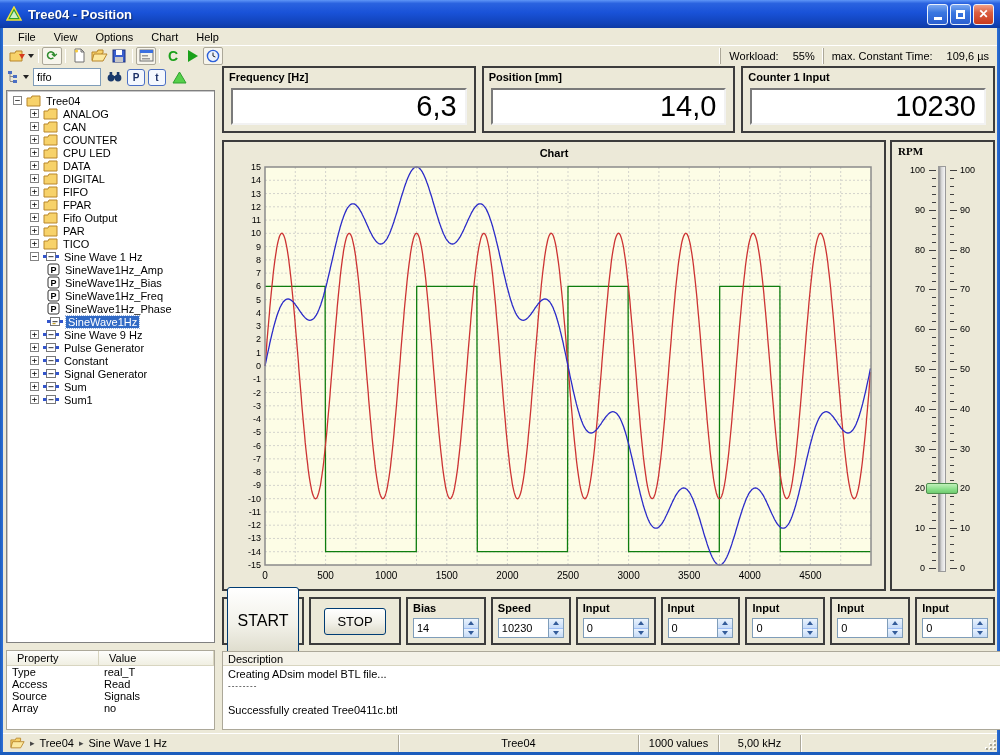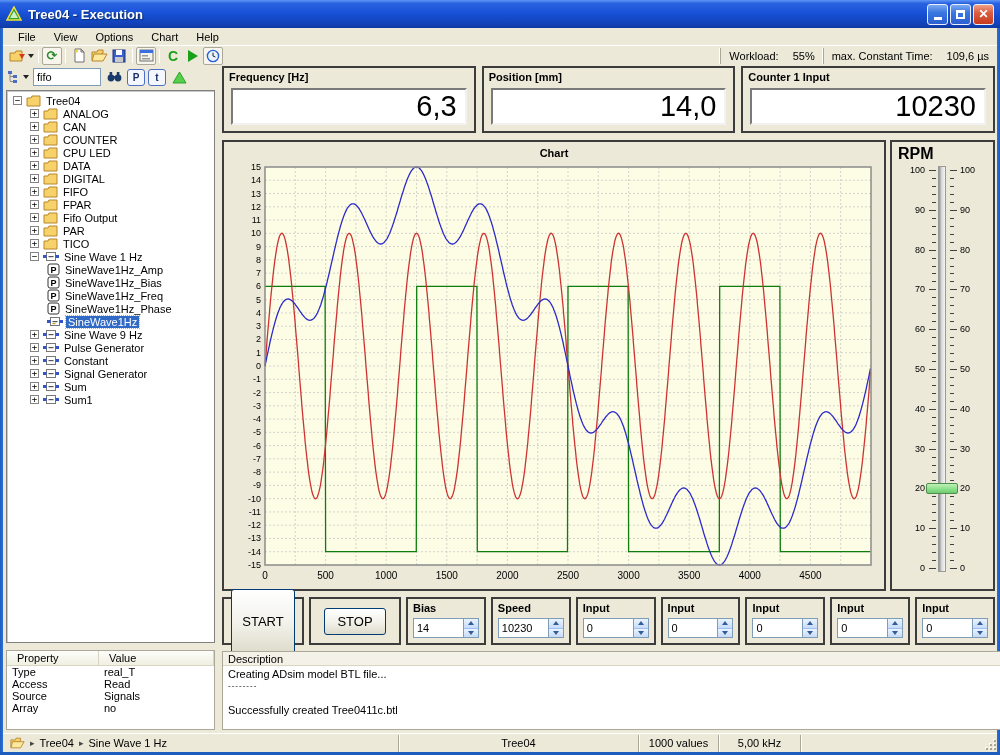--- a/index.html
+++ b/index.html
@@ -63,33 +63,33 @@
      border:2px solid;border-color:#7A7A7A #F2F2F2 #F2F2F2 #7A7A7A;
      font-size:29px;text-align:right;padding:0 8px;line-height:33px;}
 
   
   .chart-panel{position:absolute;left:222px;top:140px;width:664px;height:451px;}
   .chart-title{text-align:center;font-size:11px;font-weight:bold;margin-top:5px;}
   #chart-svg{position:absolute;left:5px;top:19px;}
 
   
   .rpm-panel{position:absolute;left:890px;top:140px;width:105px;height:451px;}
-  .rpm-label{position:absolute;left:6px;top:3px;font-size:16px;font-weight:bold;}
+  .rpm-label{position:absolute;left:6px;top:3px;font-size:11px;font-weight:bold;font-family:Liberation Serif, serif;}
   .rpm-body{position:absolute;left:0;top:20px;width:101px;height:425px;}
   .tickL,.tickR{position:absolute;height:1px;background:#404040;}
   .slbl{position:absolute;font-size:9px;width:22px;}
   .slbl.L{text-align:right;}
   .slider-track{position:absolute;left:46px;width:8px;background:linear-gradient(90deg,#8E8E8E,#DADADA 45%,#F4F4F4);border:1px solid #9A9A9A;}
   .slider-thumb{position:absolute;left:34px;width:32px;height:11px;background:linear-gradient(180deg,#BFF0B8,#8CE08C 55%,#6FCB6F);border:1px solid #4E8F4E;border-radius:2px;}
 
   
   .controls{position:absolute;left:222px;top:597px;width:773px;height:48px;display:flex;gap:5px;}
   .btn-panel{width:82px;flex:none;display:flex;align-items:center;justify-content:center;}
   .btn-panel.stop{width:92px;}
-  .xp-btn{border:1px solid #003C74;border-radius:3px;background:linear-gradient(180deg,#FFFFFF,#F2F1E9 55%,#DDDBCB);font-size:13px;padding:24px 10px;font-family:"Liberation Sans",sans-serif;}
+  .xp-btn{border:1px solid #003C74;border-radius:3px;background:linear-gradient(180deg,#FFFFFF,#F2F1E9 55%,#DDDBCB);font-size:16px;padding:24px 10px;font-family:"Liberation Sans",sans-serif;}
   .xp-btn.small{font-size:13px;padding:5px 12px;}
   .field-panel{flex:1 1 0;}
   .field-label{position:absolute;left:5px;top:3px;font-size:11px;font-weight:bold;}
   .spin-wrap{position:absolute;left:5px;right:5px;top:19px;height:20px;display:flex;border:1px solid #7F9DB9;background:#fff;}
   .spin-input{flex:1;border:0;font-size:11px;padding:1px 3px;font-family:"Liberation Sans",sans-serif;min-width:0;}
   .spinner{width:15px;display:flex;flex-direction:column;border-left:1px solid #7F9DB9;}
   .spin-btn{flex:1;background:linear-gradient(180deg,#EAF3FD,#C7DCF8);display:flex;align-items:center;justify-content:center;}
   .spin-btn+.spin-btn{border-top:1px solid #9EBEF5;}
   .arr-up{width:0;height:0;border-left:3px solid transparent;border-right:3px solid transparent;border-bottom:4px solid #335C9A;}
   .arr-dn{width:0;height:0;border-left:3px solid transparent;border-right:3px solid transparent;border-top:4px solid #335C9A;}
@@ -111,21 +111,21 @@
 </head>
 <body>
 
 <div class="window">
 
   <div class="titlebar">
     <svg class="appicon" viewBox="0 0 16 16">
       <polygon points="8,1 15,14 1,14" fill="#2FA12F" stroke="#F2E23A" stroke-width="1.5"></polygon>
       <polygon points="8,5 12,12 4,12" fill="#CFEFC8"></polygon>
     </svg>
-    <span class="title-text">Tree04 - Execution</span>
+    <span class="title-text">Tree04 - Position</span>
     <div class="winbtns">
       <div class="winbtn">
           <div class="glyph-min"></div>
         </div>
       <div class="winbtn">
           <div class="glyph-max"></div>
         </div>
       <div class="winbtn close">✕</div>
     </div>
   </div>

